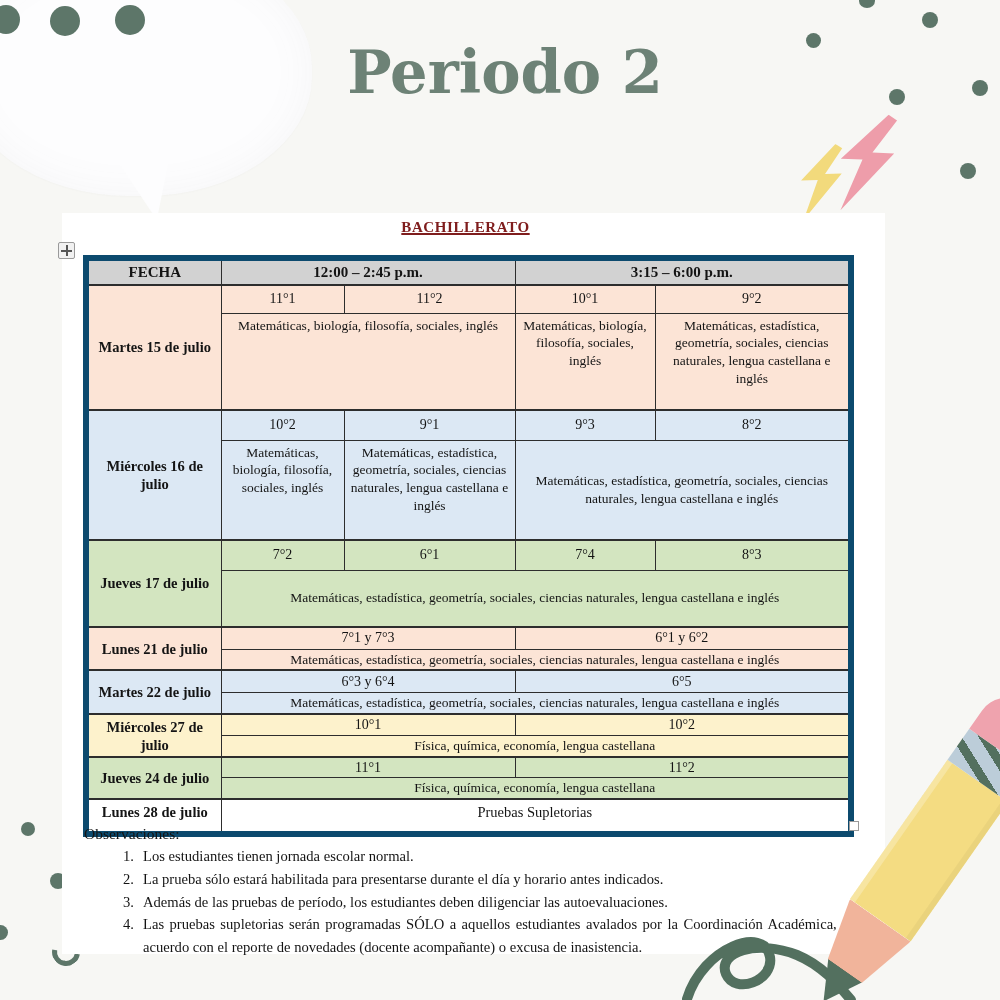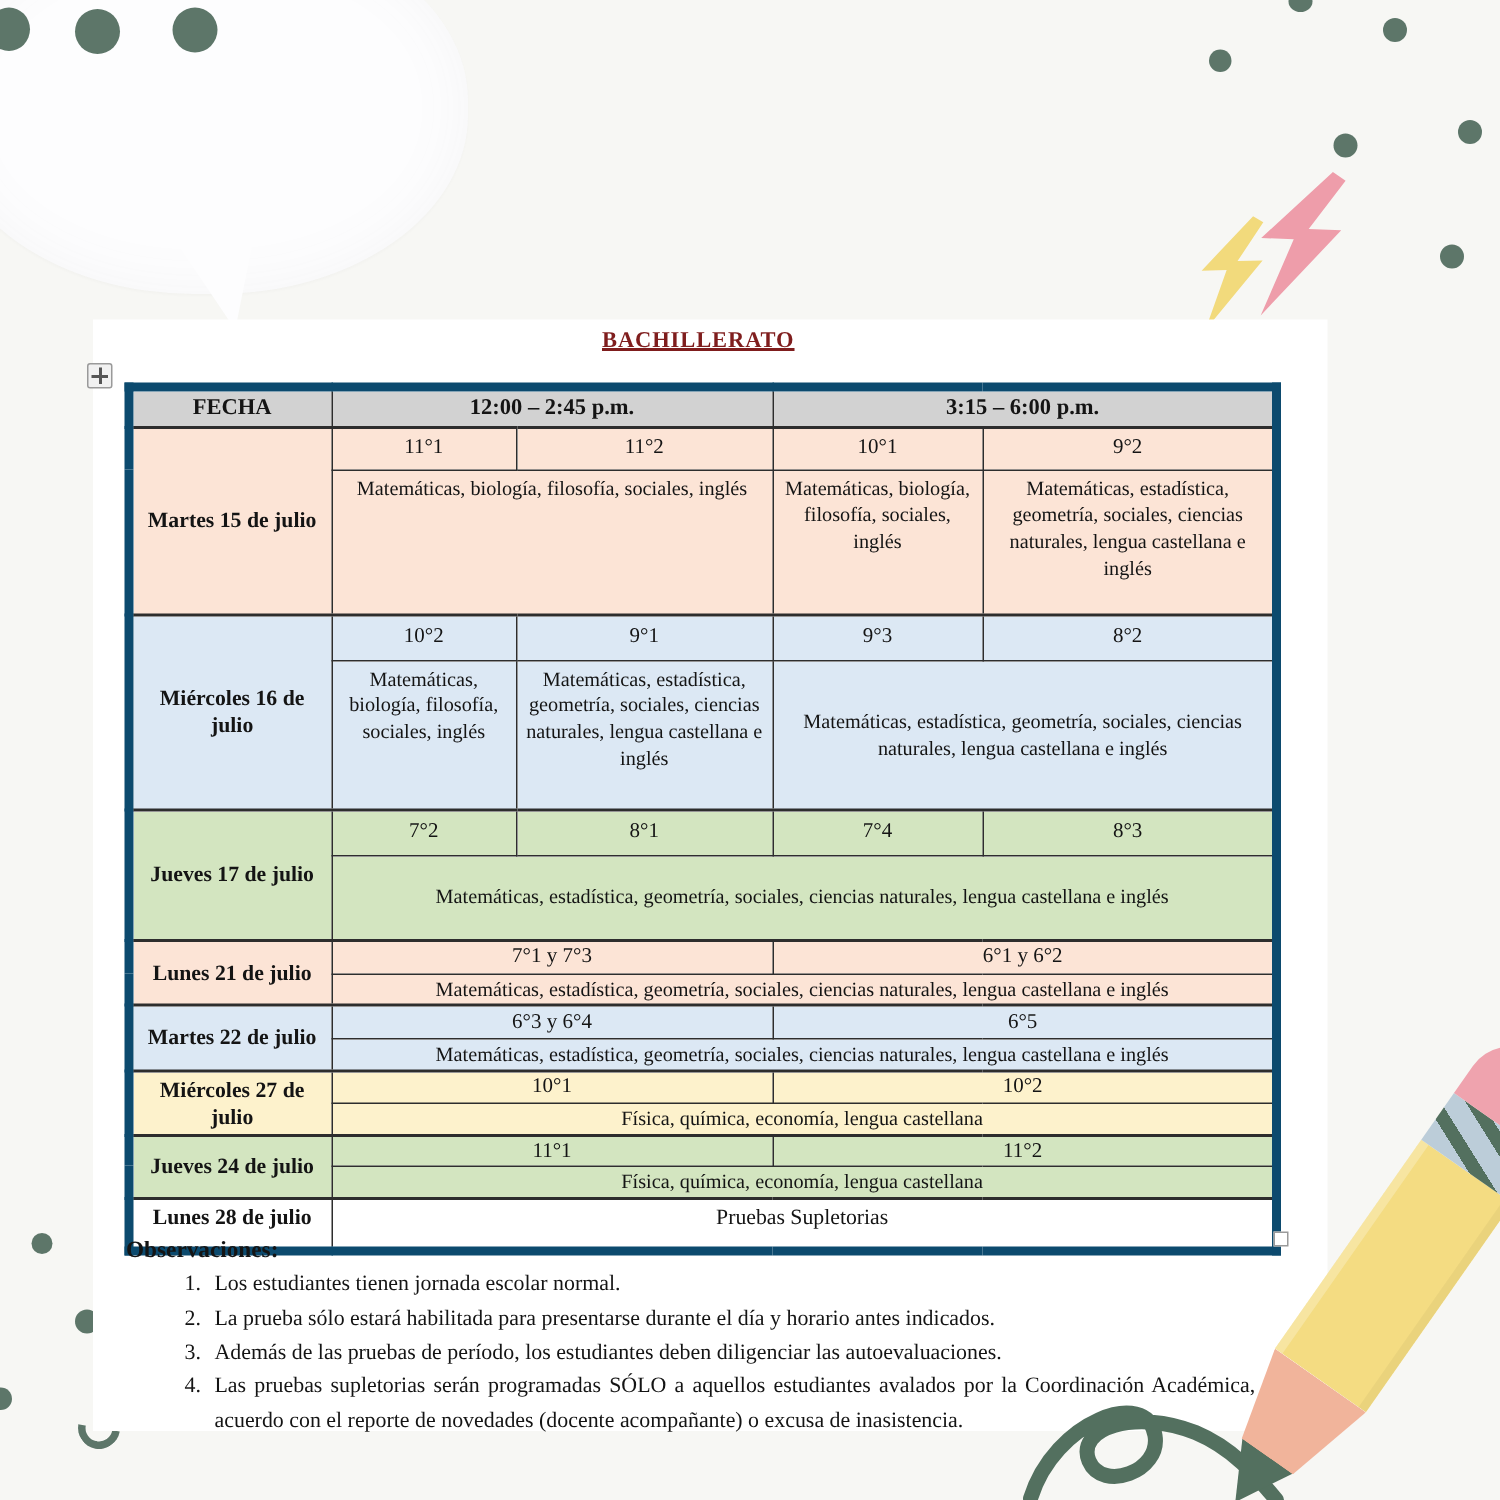--- a/index.html
+++ b/index.html
@@ -95,21 +95,21 @@
   td.subject-cell{font-size:13.5px;line-height:1.33;}
   .va-top{vertical-align:top !important;padding-top:3px !important;}
   .row-peach td{background:#fce4d6;}
   .row-blue td{background:#dce8f4;}
   .row-green td{background:#d3e5c0;}
   .row-yellow td{background:#fdf2cc;}
   .row-white td{background:#ffffff;}
 
   
   .obs{position:absolute;left:22px;top:612px;width:772px;color:#141414;}
-  .obs-heading{font-weight:bold;font-size:15.5px;margin-bottom:2px;}
+  .obs-heading{font-weight:normal;font-size:15.5px;margin-bottom:2px;}
   .obs-item{display:flex;gap:9px;padding-left:32px;font-size:14.6px;line-height:22.8px;}
   .obs-num{flex:none;width:18px;text-align:right;}
   .obs-text{flex:1;text-align:justify;}
 </style>
 </head>
 <body>
 
 <div class="bubble">
   <div class="bubble-tail"></div>
   <div class="bubble-dot bdot1"></div>
@@ -140,20 +140,21 @@
 </svg>
 <div class="pencil">
   <div class="p-lead"></div>
   <div class="p-wood"></div>
   <div class="p-body"></div>
   <div class="p-ferrule"></div>
   <div class="p-eraser"></div>
 </div>
 
 <div class="main-title">
+  <div>Periodo 2</div>
 </div>
 
 <div class="page">
 
   <div class="doc-title">BACHILLERATO</div>
   <div class="move-handle"></div>
 
   <table class="sched">
     <colgroup>
       <col style="width:135px">
@@ -192,21 +193,21 @@
     </tr>
     <tr class="row-blue" style="height:100px">
       <td class="subject-cell va-top">Matemáticas, biología, filosofía, sociales, inglés</td>
       <td class="subject-cell va-top">Matemáticas, estadística, geometría, sociales, ciencias naturales, lengua castellana e inglés</td>
       <td class="subject-cell" colspan="2">Matemáticas, estadística, geometría, sociales, ciencias naturales, lengua castellana e inglés</td>
     </tr>
 
     <tr class="row-green block-start" style="height:30px">
       <td class="date-cell" rowspan="2">Jueves 17 de julio</td>
       <td class="group-cell">7°2</td>
-      <td class="group-cell">8°1</td>
+      <td class="group-cell">6°1</td>
       <td class="group-cell">7°4</td>
       <td class="group-cell">8°3</td>
     </tr>
     <tr class="row-green" style="height:57px">
       <td class="subject-cell" colspan="4">Matemáticas, estadística, geometría, sociales, ciencias naturales, lengua castellana e inglés</td>
     </tr>
 
     <tr class="row-peach block-start" style="height:22px">
       <td class="date-cell" rowspan="2">Lunes 21 de julio</td>
       <td class="group-cell" colspan="2">7°1 y 7°3</td>

